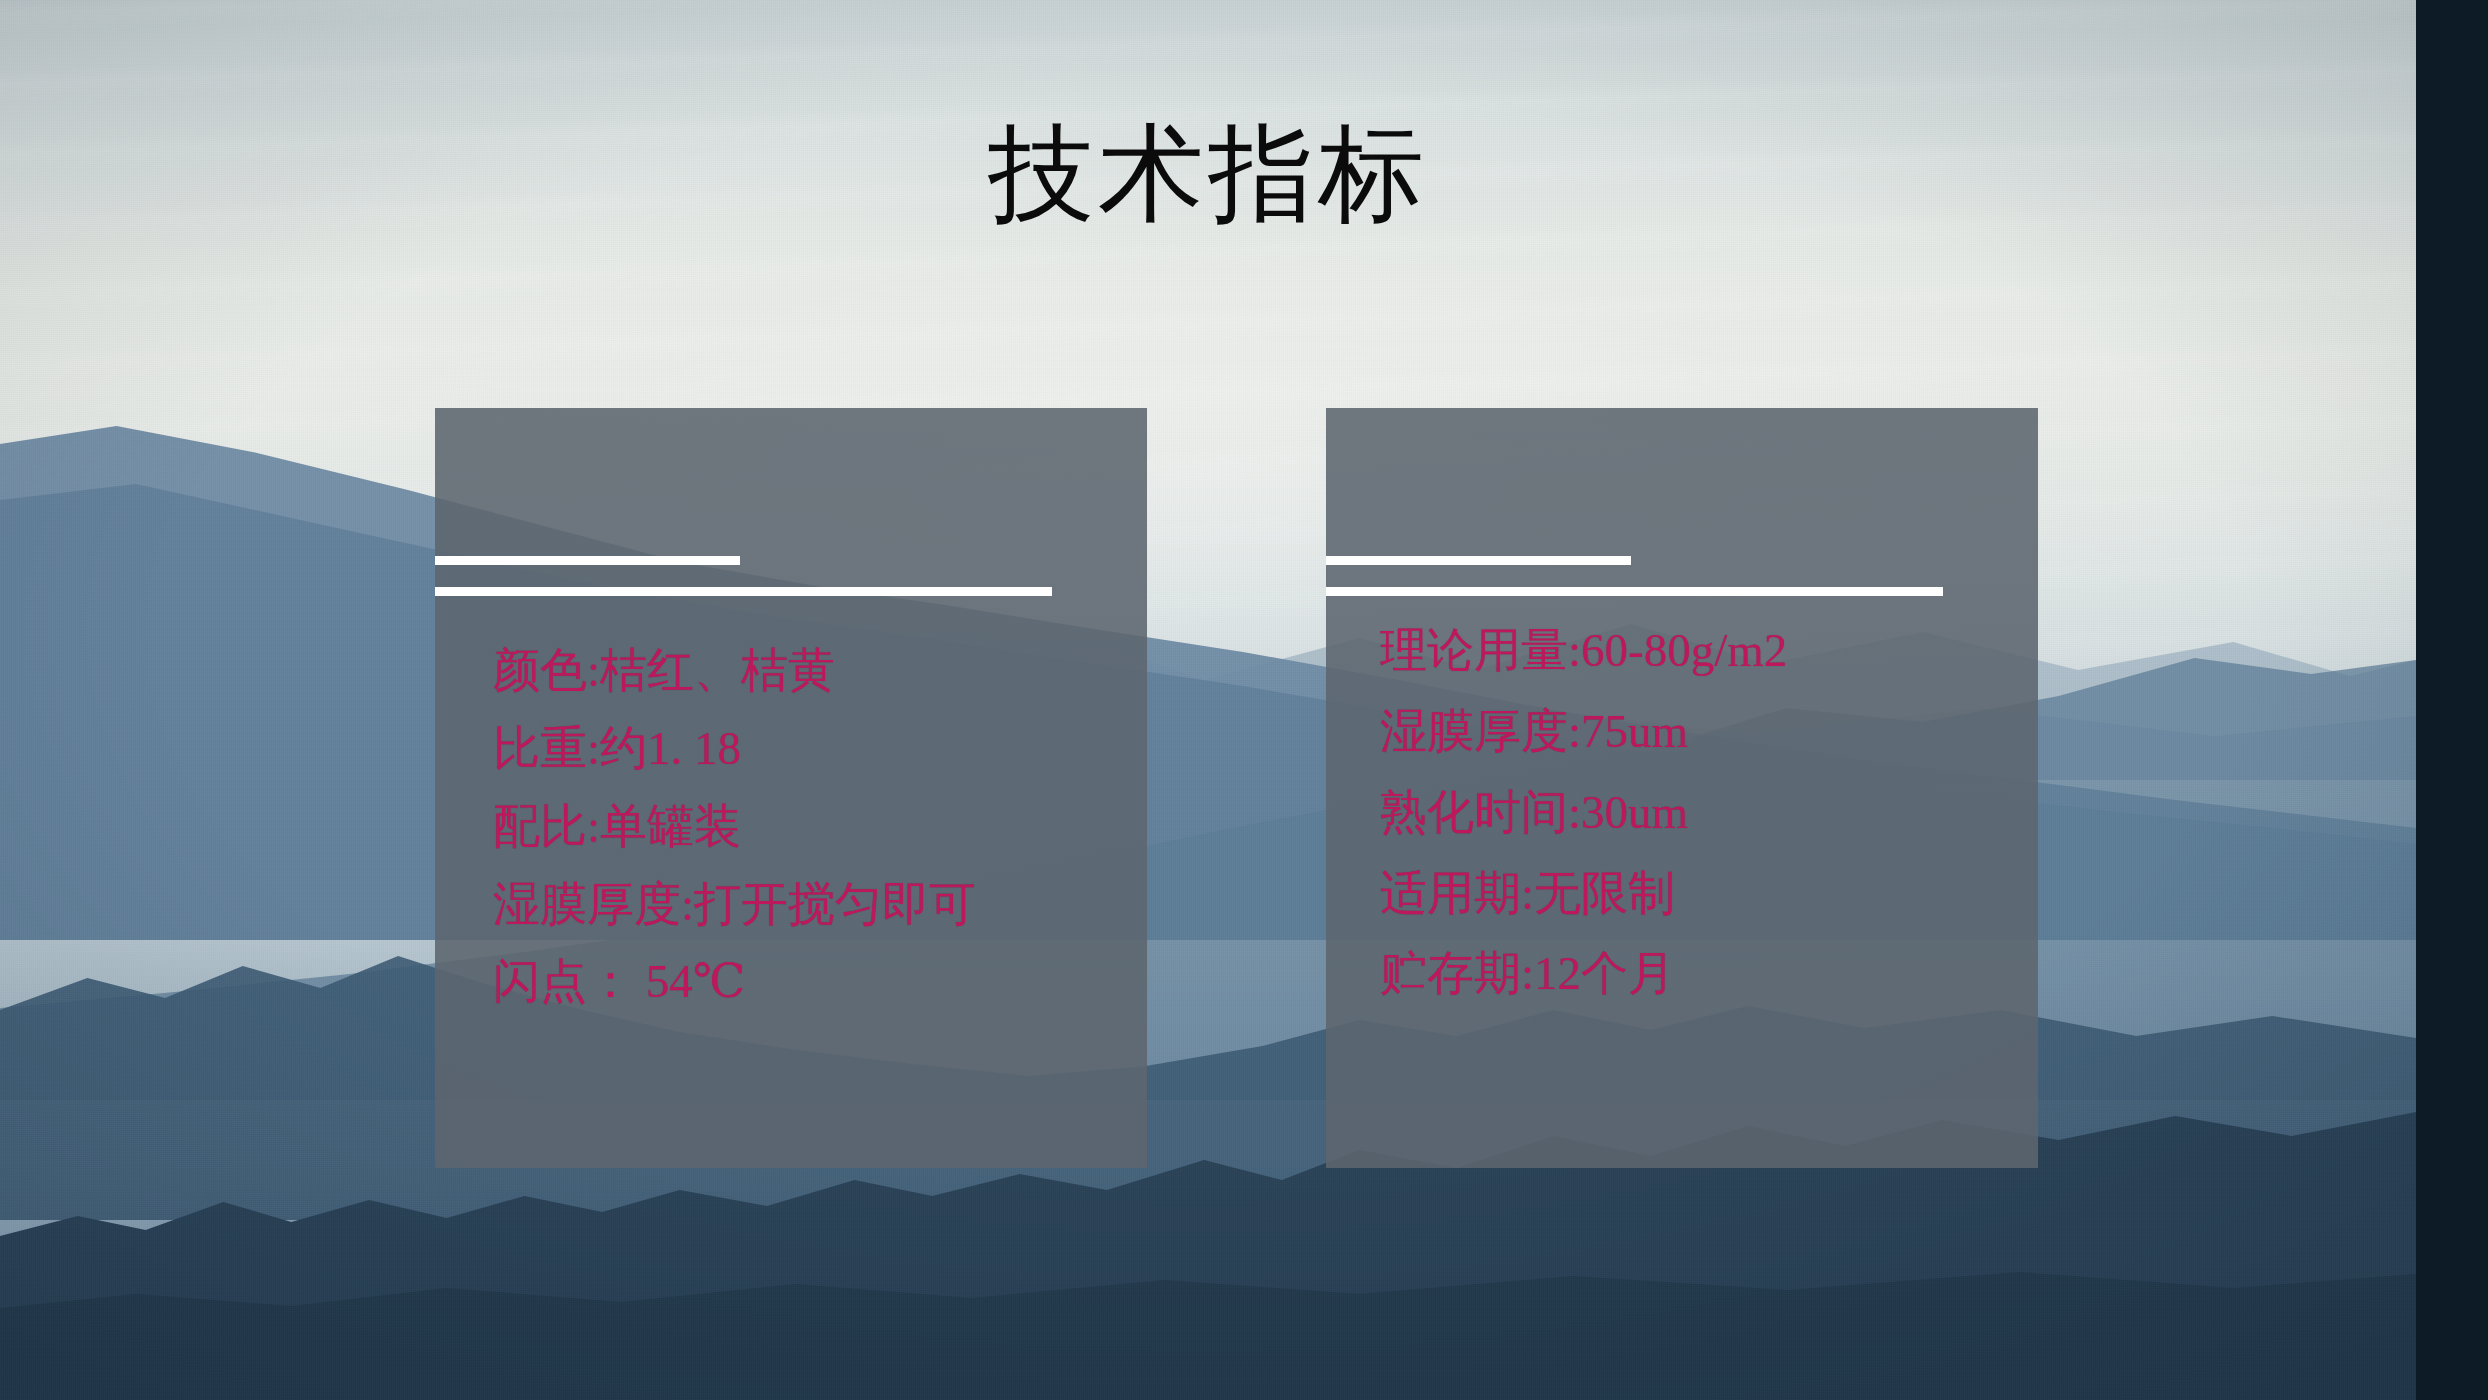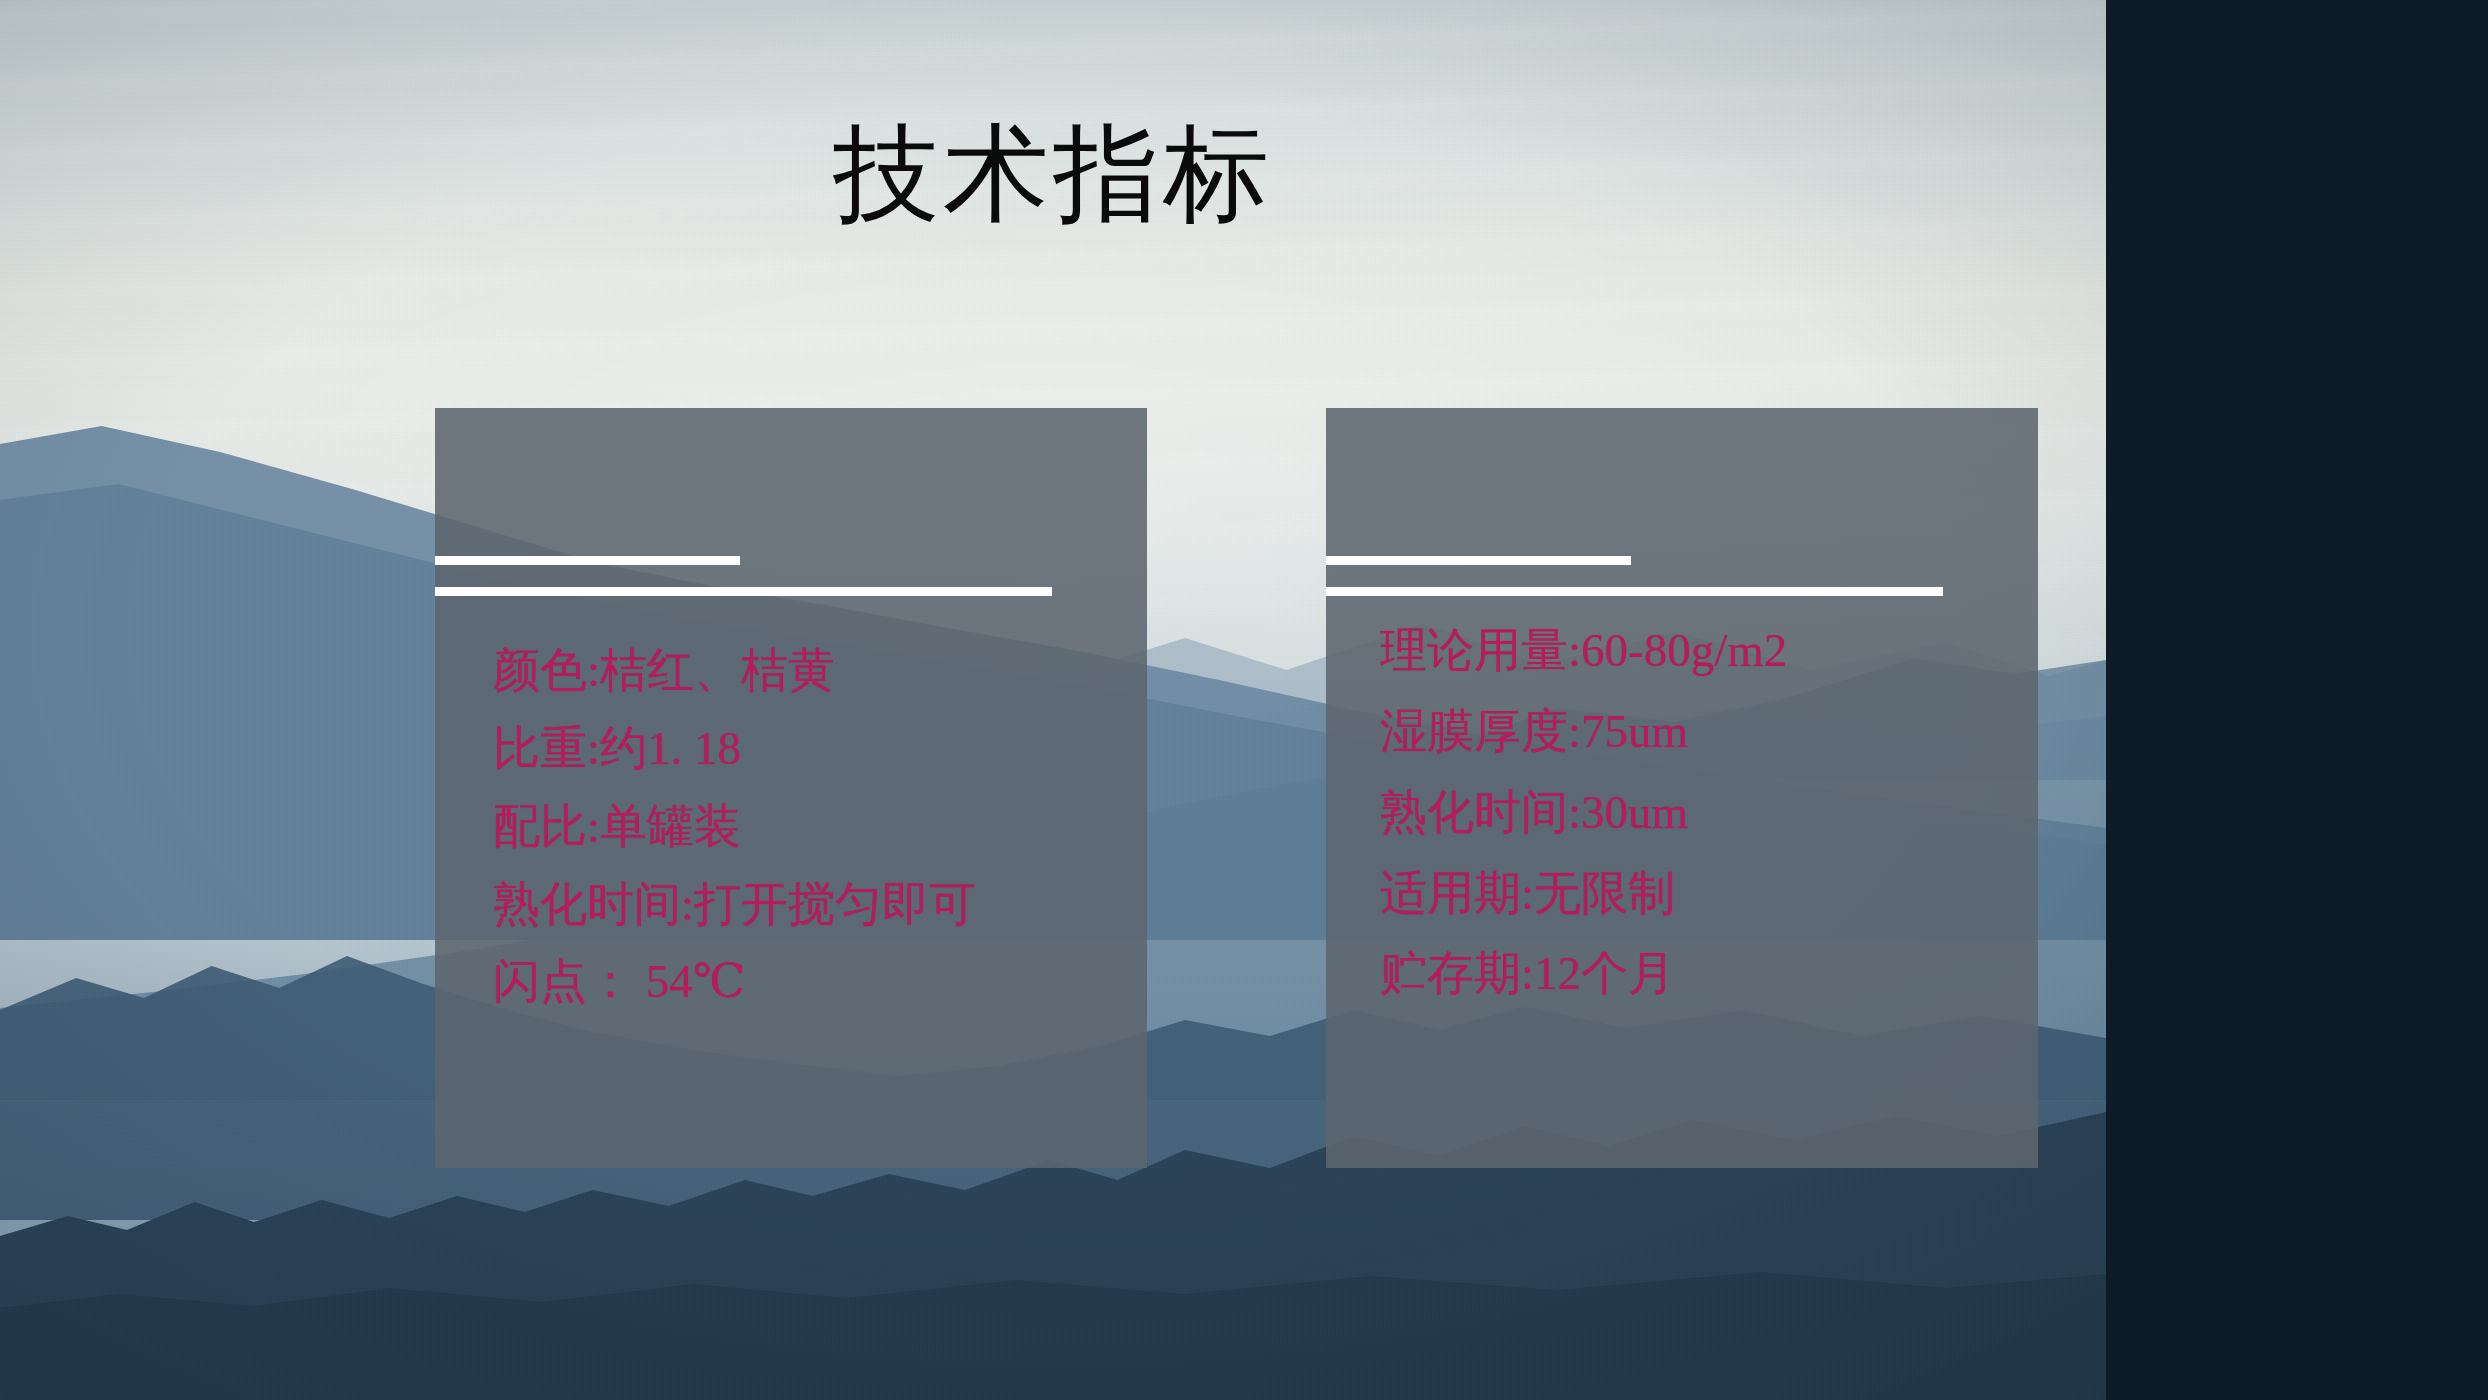--- a/index.html
+++ b/index.html
@@ -3,21 +3,21 @@
 <meta charset="utf-8">
 <title>技术指标</title>
 <style>
   html, body {
     margin: 0;
     padding: 0;
     background: #0d1b26;
   }
   #slide {
     position: relative;
-    width: 2106px;
+    width: 2416px;
     height: 1400px;
     overflow: hidden;
     font-family: "Liberation Serif", "DejaVu Serif", serif;
     background: #cdd6d7;
   }
 
   
   .bg-layer { position: absolute; inset: 0; }
 
   .bg-sky {
@@ -195,21 +195,21 @@
 
   <div class="slide-title">技术指标</div>
 
   <div class="panel panel-left">
     <div class="rule rule-short"></div>
     <div class="rule rule-long"></div>
     <div class="panel-body">
       <p class="spec-line">颜色:桔红、桔黄</p>
       <p class="spec-line">比重:约1. 18</p>
       <p class="spec-line">配比:单罐装</p>
-      <p class="spec-line">熟化时间:打开搅匀即可</p>
+      <p class="spec-line">湿膜厚度:打开搅匀即可</p>
       <p class="spec-line">闪点： 54℃</p>
     </div>
   </div>
 
   <div class="panel panel-right">
     <div class="rule rule-short"></div>
     <div class="rule rule-long"></div>
     <div class="panel-body">
       <p class="spec-line">理论用量:60-80g/m2</p>
       <p class="spec-line">湿膜厚度:75um</p>

